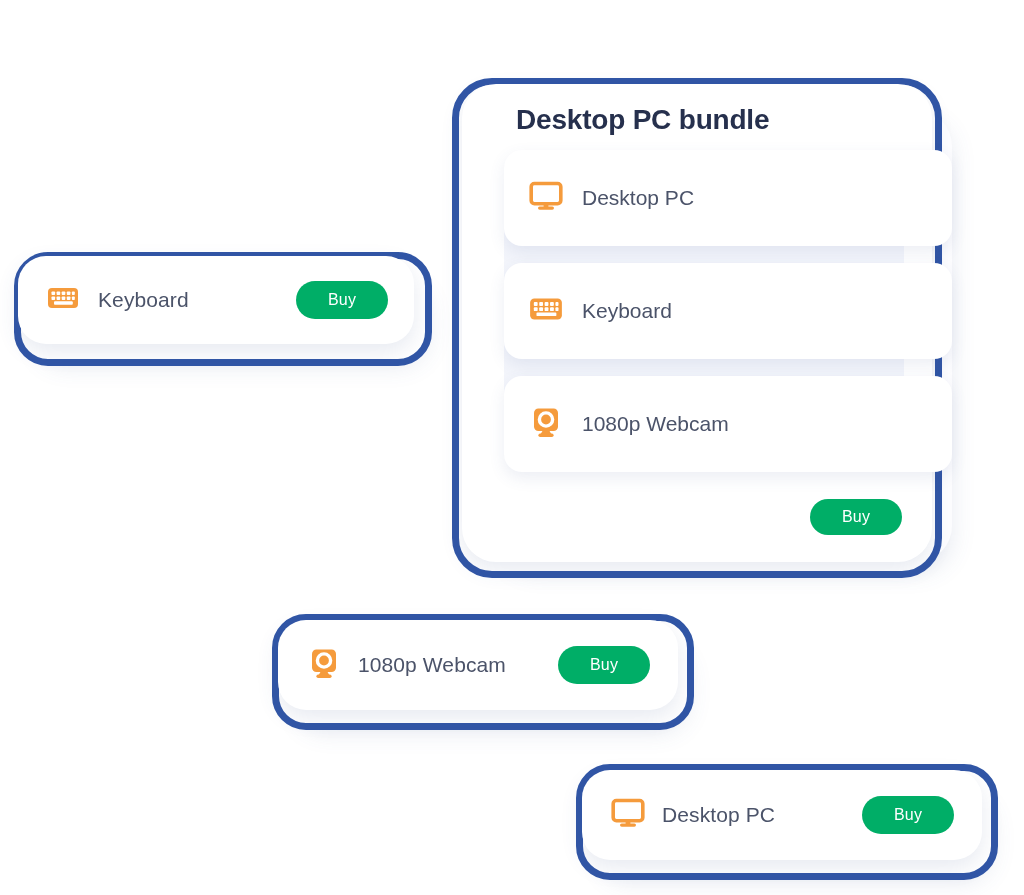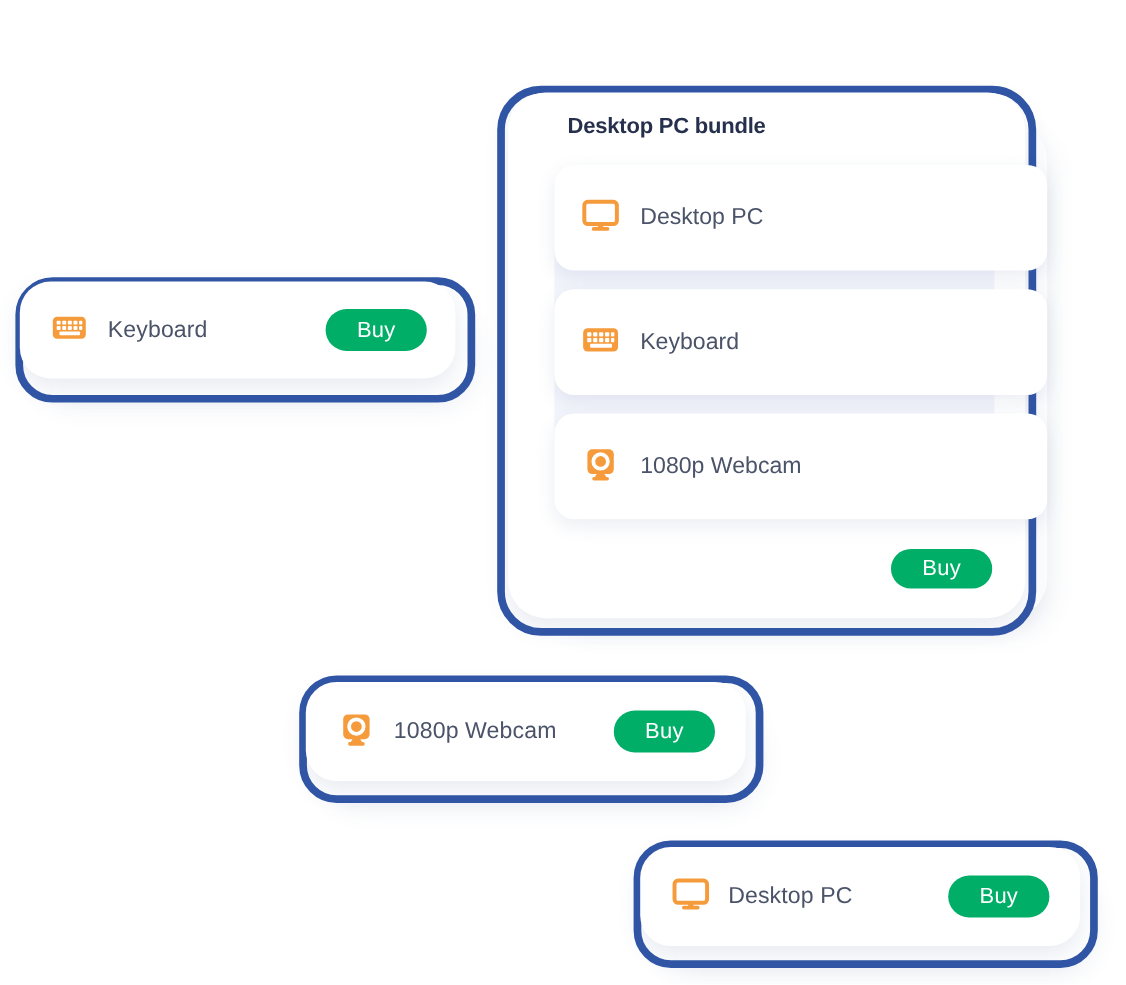--- a/index.html
+++ b/index.html
@@ -63,31 +63,31 @@
   .buy {
     flex: 0 0 auto;
     display: flex;
     align-items: center;
     justify-content: center;
     background: #00ae67;
     color: #ffffff;
     border: none;
     border-radius: 999px;
     font-family: "Liberation Sans", sans-serif;
-    font-size: 20px;
+    font-size: 16px;
     letter-spacing: .2px;
     cursor: pointer;
     padding: 0;
   }
 
   
   .bundle-title {
     position: absolute;
     color: #26304d;
-    font-size: 20px;
+    font-size: 28px;
     font-weight: bold;
     letter-spacing: -.2px;
   }
   .bundle-item {
     position: absolute;
     background: #ffffff;
     border-radius: 18px;
     box-shadow: 0 6px 16px rgba(65, 85, 145, 0.10);
     display: flex;
     align-items: center;

